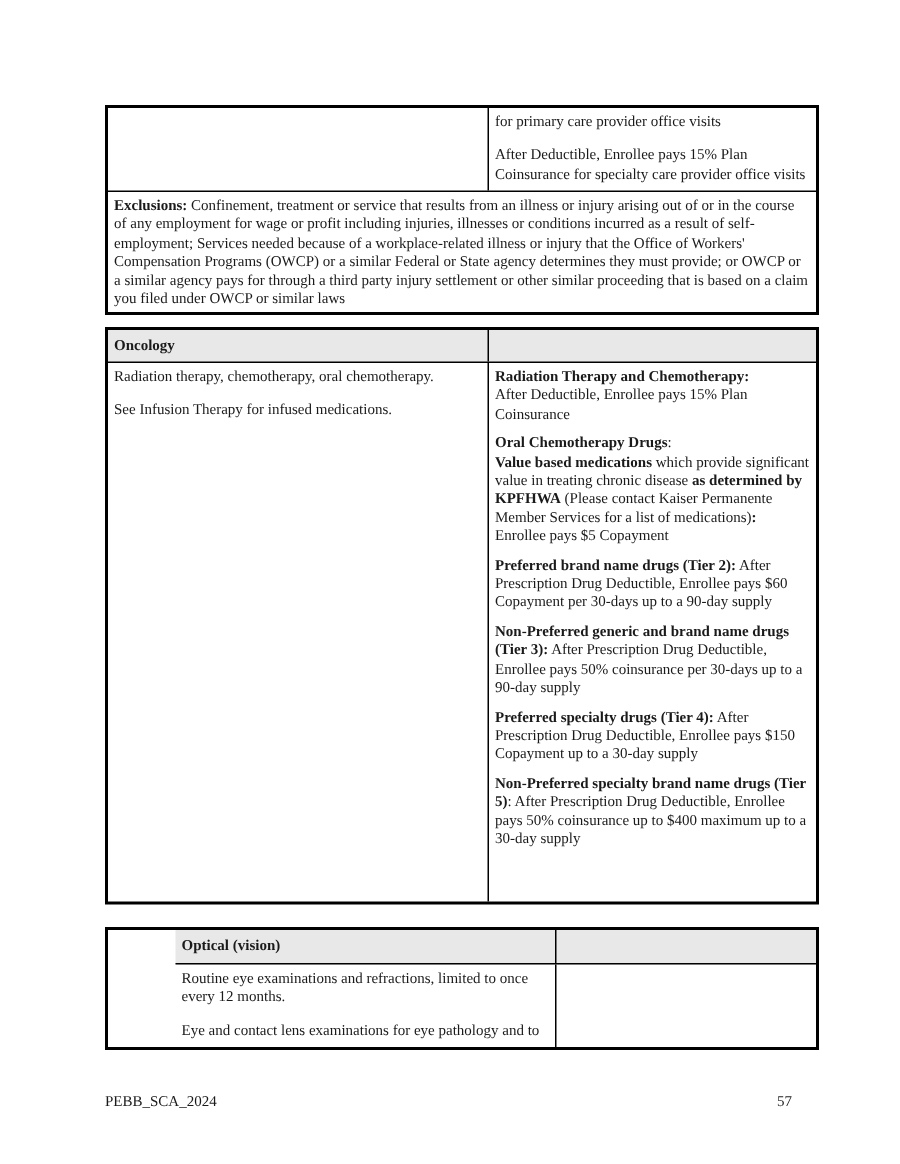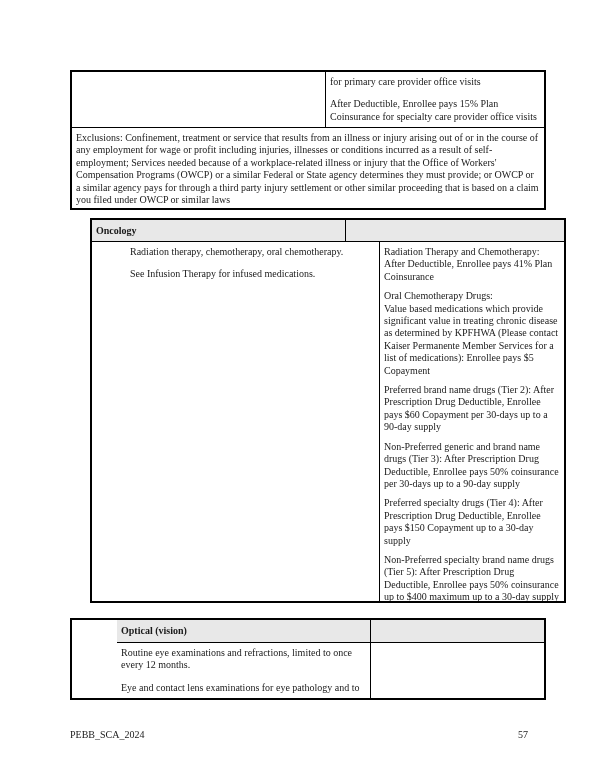--- a/index.html
+++ b/index.html
@@ -28,28 +28,28 @@
   
   .r1{height:56px;border-bottom:1px solid var(--border);}
   .r-excl{height:80px;}
   
   .hrow{background:var(--header-bg);border-bottom:1px solid var(--border);}
   .hrow .cell{padding:5px 4px;}
   .h1{height:22px;}
   .h3{height:23px;}
   .hrow .ttl{font-weight:bold;}
   
-  .b2{height:359px;padding-left:34px;}
+  .b2{height:359px;}
   .b3{height:55px;border-radius:17px;}
-  .t2{margin-top:8px;margin-left:20px;}
+  .t2{margin-top:8px;}
   .t3{margin-top:15px;padding-left:45px;}
   p{margin:0 0 7px 0;white-space:pre-wrap;}
   p:last-child{margin-bottom:0;}
   p.mb-lg{margin-bottom:10px;}
-  .b{font-weight:normal;}
+  .b{font-weight:bold;}
   .footer{
     position:absolute;left:70px;top:729px;width:458px;
     display:flex;justify-content:space-between;gap:41px;
   }
 </style>
 </head>
 <body>
 
 <div class="page">
   <div class="doc">
@@ -75,21 +75,21 @@
           <span class="ttl">Oncology</span>
         </div>
         <div class="cell cr"></div>
       </div>
       <div class="row b2">
         <div class="cell cl">
           <p class="mb-lg"><span>Radiation therapy, chemotherapy, oral chemotherapy.</span></p>
           <p><span>See Infusion Therapy for infused medications.</span></p>
         </div>
         <div class="cell cr">
-          <p><span class="b">Radiation Therapy and Chemotherapy:</span><br><span>After Deductible, Enrollee pays 41% Plan Coinsurance</span></p>
+          <p><span class="b">Radiation Therapy and Chemotherapy:</span><br><span>After Deductible, Enrollee pays 15% Plan Coinsurance</span></p>
           <p><span class="b">Oral Chemotherapy Drugs</span><span>:</span><br><span class="b">Value based medications</span><span> which provide significant value in treating chronic disease </span><span class="b">as determined by KPFHWA</span><span> (Please contact Kaiser Permanente Member Services for a list of medications)</span><span class="b">:</span><span> Enrollee pays $5 Copayment</span></p>
           <p><span class="b">Preferred brand name drugs (Tier 2):</span><span> After Prescription Drug Deductible, Enrollee pays $60 Copayment per 30-days up to a 90-day supply</span></p>
           <p><span class="b">Non-Preferred generic and brand name drugs (Tier 3):</span><span> After Prescription Drug Deductible, Enrollee pays 50% coinsurance per 30-days up to a 90-day supply</span></p>
           <p><span class="b">Preferred specialty drugs (Tier 4):</span><span> After Prescription Drug Deductible, Enrollee pays $150 Copayment up to a 30-day supply</span></p>
           <p><span class="b">Non-Preferred specialty brand name drugs (Tier 5)</span><span>: After Prescription Drug Deductible, Enrollee pays 50% coinsurance up to $400 maximum up to a 30-day supply</span></p>
         </div>
       </div>
     </section>
 
     <section class="tbl t3">

